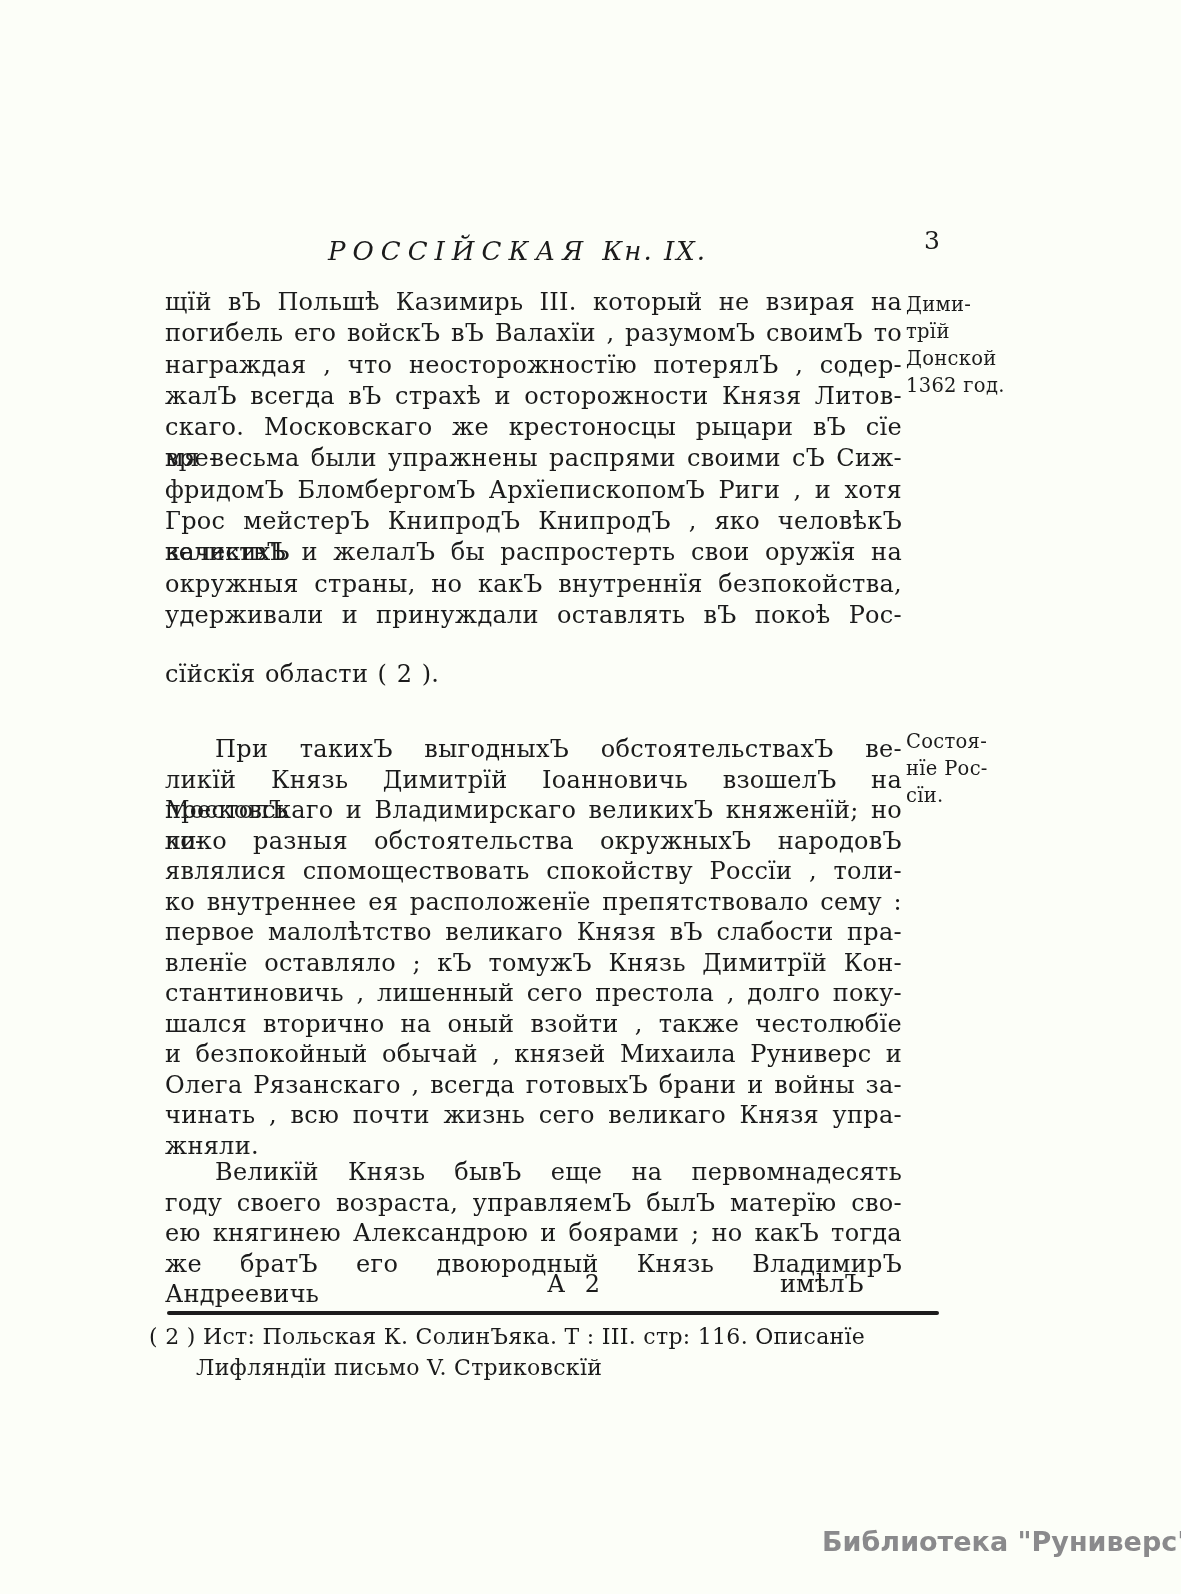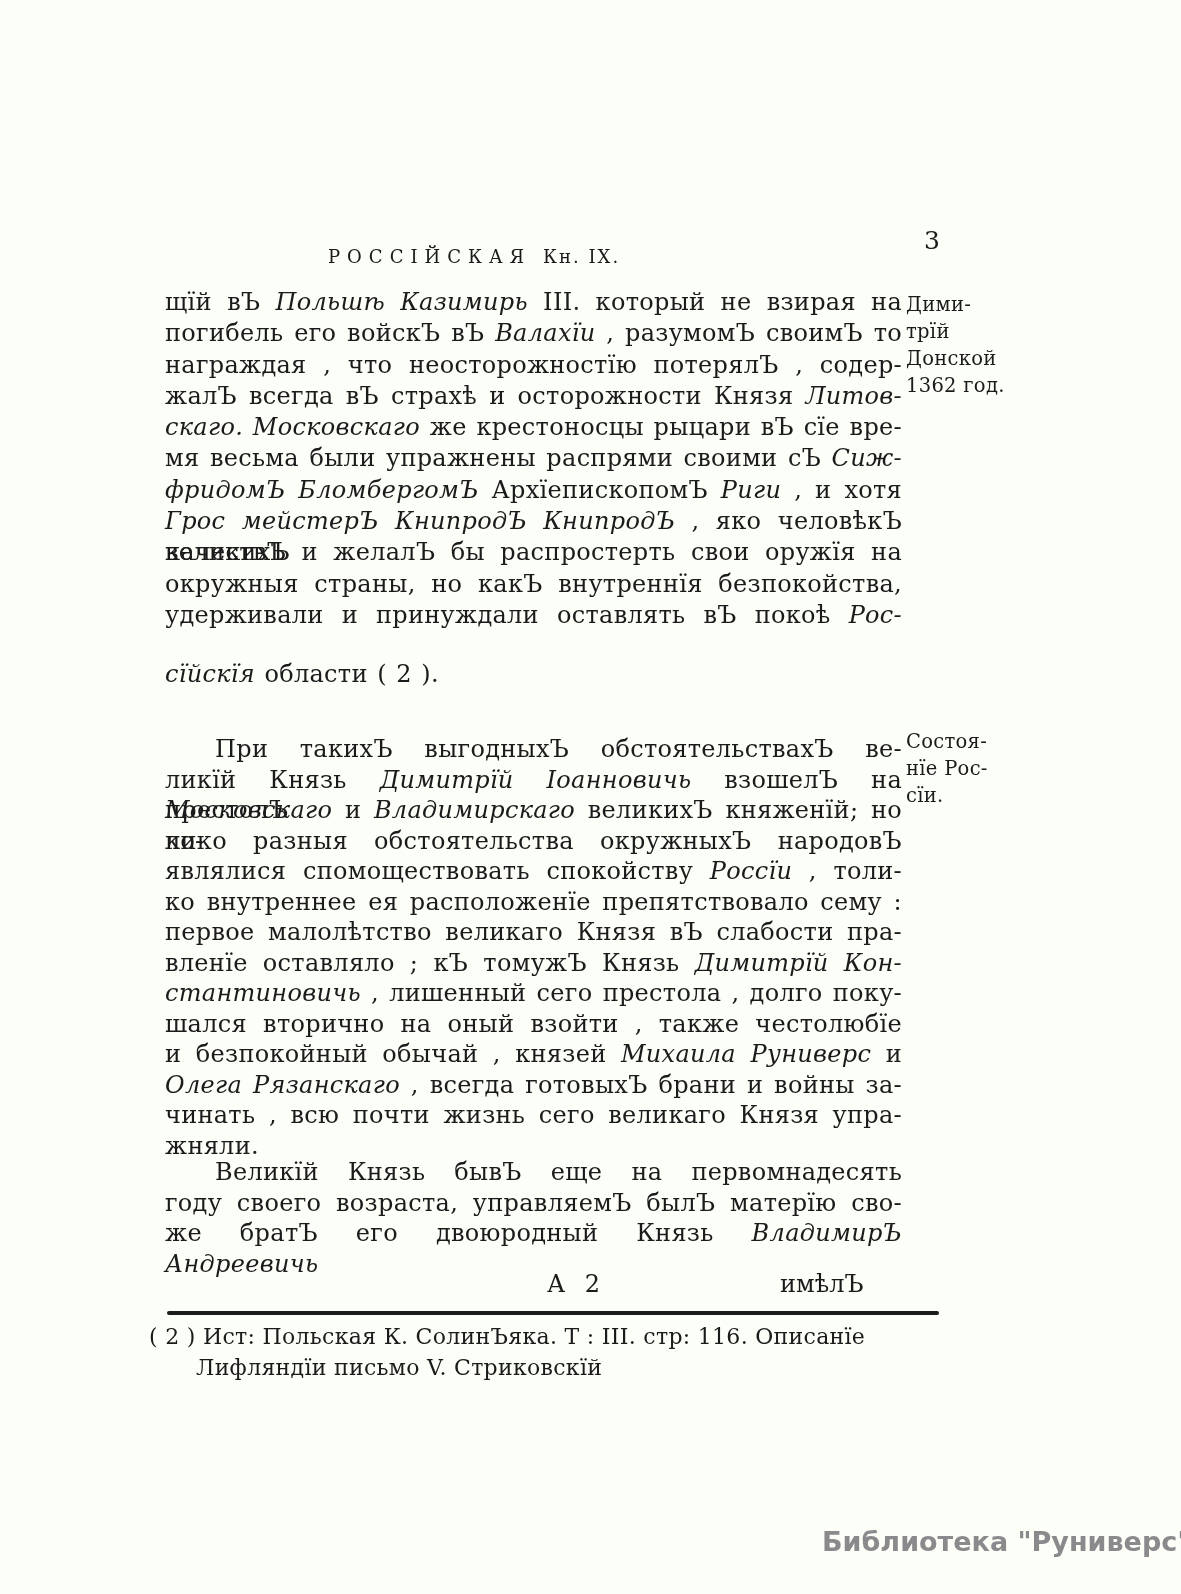--- a/index.html
+++ b/index.html
@@ -6,42 +6,42 @@
   .page{
     position:relative;
     width:1181px;height:1594px;
     background:#fcfef8;
     color:#1b1b1b;
     font-family:"DejaVu Serif", serif;
     overflow:hidden;
   }
   
   .running-title{
-    position:absolute;left:328px;top:240px;
-    font-size:18px;line-height:34px;white-space:nowrap;
+    position:absolute;left:328px;top:234px;
+    font-size:26px;line-height:34px;white-space:nowrap;font-style:italic;
   }
   .rt-main{letter-spacing:7px;}
   .rt-book{margin-left:12px;letter-spacing:2px;}
   .folio{
     position:absolute;left:924px;top:226px;
     font-size:25px;
   }
   
   .para{
     position:absolute;left:165px;width:737px;
     font-size:24px;
     letter-spacing:0.3px;word-spacing:1.5px;
   }
   .line{
     text-align:justify;text-align-last:justify;
     white-space:normal;overflow:visible;
   }
   .line.short{text-align:left;text-align-last:left;}
   .line.indent{text-indent:50px;}
-  .it{font-style:italic;}
+  .it{}
   
   .mnote{
     position:absolute;left:906px;width:265px;
     font-size:19.5px;line-height:27px;
     letter-spacing:0.3px;
   }
   
   .sig-a{position:absolute;left:547px;top:1270px;font-size:24px;word-spacing:12px;}
   .sig-c{position:absolute;left:764px;top:1270px;font-size:24px;margin-left:16px;}
   
@@ -100,20 +100,21 @@
         <div class="line" style="height: 30.5px;"><span class="it">стантиновичь</span><span> , лишенный сего престола , долго поку-</span></div>
         <div class="line" style="height: 30.5px;"><span>шался вторично на оный взойти , также честолюбїе</span></div>
         <div class="line" style="height: 30.5px;"><span>и безпокойный обычай , князей </span><span class="it">Михаила Руниверс</span><span> и</span></div>
         <div class="line" style="height: 30.5px;"><span class="it">Олега Рязанскаго</span><span> , всегда готовыхЪ брани и войны за-</span></div>
         <div class="line" style="height: 30.5px;"><span>чинать , всю почти жизнь сего великаго Князя упра-</span></div>
         <div class="line short" style="height: 30.5px;"><span>жняли.</span></div>
       </div>
       <div class="para" style="top: 1157px; line-height: 30.5px;">
         <div class="line indent" style="height: 30.5px;"><span>Великїй Князь бывЪ еще на первомнадесять</span></div>
         <div class="line" style="height: 30.5px;"><span>году своего возраста, управляемЪ былЪ матерїю сво-</span></div>
+        <div class="line" style="height: 30.5px;"><span>ею княгинею </span><span class="it">Александрою</span><span> и боярами ; но какЪ тогда</span></div>
         <div class="line" style="height: 30.5px;"><span>же братЪ его двоюродный Князь </span><span class="it">ВладимирЪ Андреевичь</span></div>
       </div>
     </div>
 
   <div>
       <div class="mnote" style="top: 291px;">
         <div>Дими-</div>
         <div>трїй</div>
         <div>Донской</div>
         <div>1362 год.</div>

